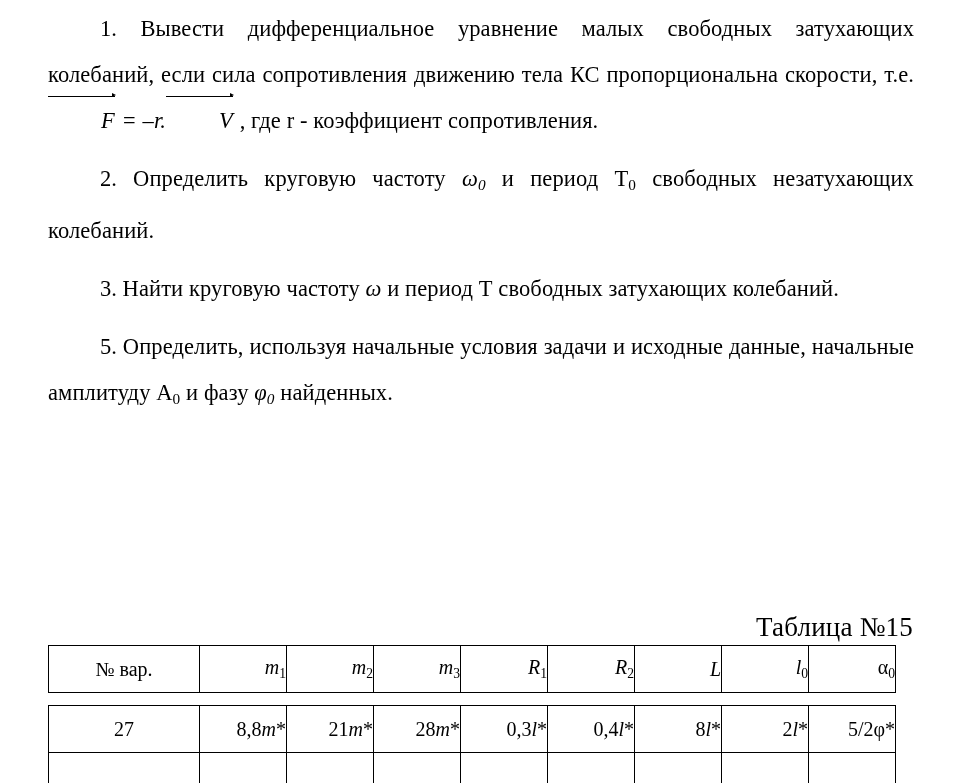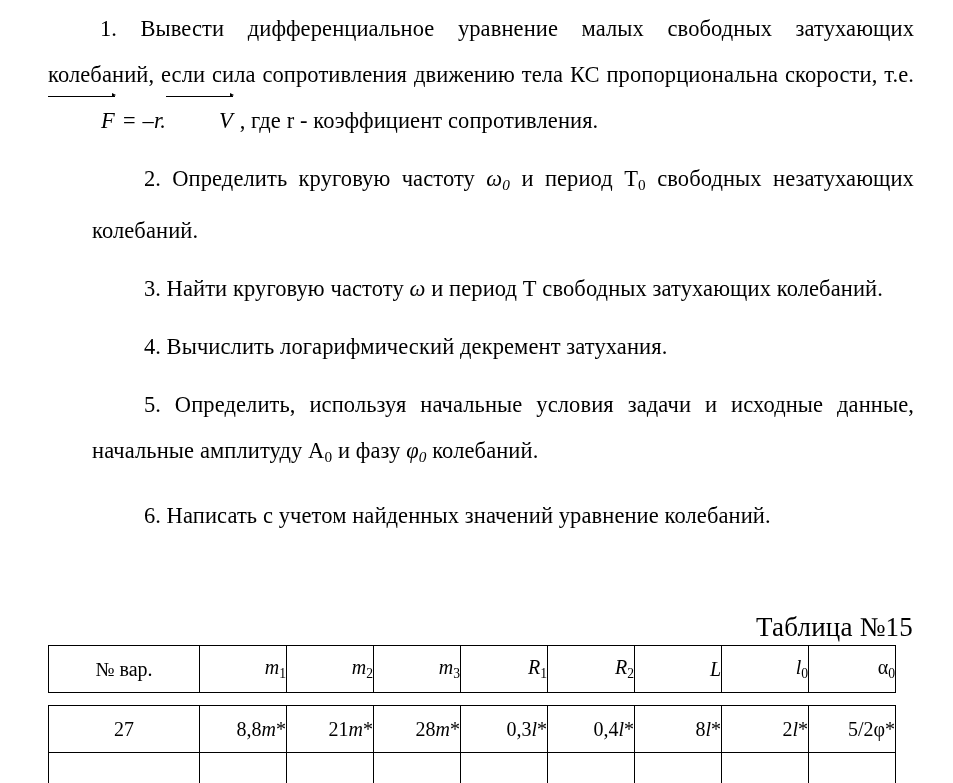--- a/index.html
+++ b/index.html
@@ -35,21 +35,20 @@
     text-align: justify;
     text-justify: inter-word;
     text-indent: 52px;
     letter-spacing: 0.1px;
   }
   p.para.first {
     padding-top: 6px;
   }
   p.spaced {
     margin-top: 12px;
-    margin-left: 44px;
   }
   .num {
     letter-spacing: 0;
   }
   .ital {
     font-style: italic;
   }
   .mathvec {
     font-style: italic;
     position: relative;
@@ -156,36 +155,28 @@
       <span>свободных незатухающих колебаний.</span>
     </p>
 
     <p class="para spaced">
       <span class="num">3.</span>
       <span>Найти круговую частоту</span>
       <span class="greek">ω</span>
       <span>и период Т свободных затухающих колебаний.</span>
     </p>
 
-    <p class="para spaced">
-      <span class="num">4.</span>
-      <span>Вычислить логарифмический декремент затухания.</span>
-    </p>
 
     <p class="para spaced">
       <span class="num">5.</span>
       <span>Определить, используя начальные условия задачи и исходные данные, начальные амплитуду А<sub class="s">0</sub> и фазу</span>
       <span class="greek">φ<sub class="si">0</sub></span>
-      <span>колебаний.</span>
-    </p>
-
-    <p class="para spaced">
-      <span class="num">6.</span>
-      <span>Написать с учетом найденных значений уравнение колебаний.</span>
-    </p>
+      <span>найденных.</span>
+    </p>
+
 
   </div>
 
   <div class="table-caption">Таблица №15</div>
 
   <table class="vartable">
     <tbody>
       <tr>
         <td class="c0 hdr plain">№ вар.</td>
         <td class="c hdr"><span class="ital">m</span><sub class="s">1</sub></td>

